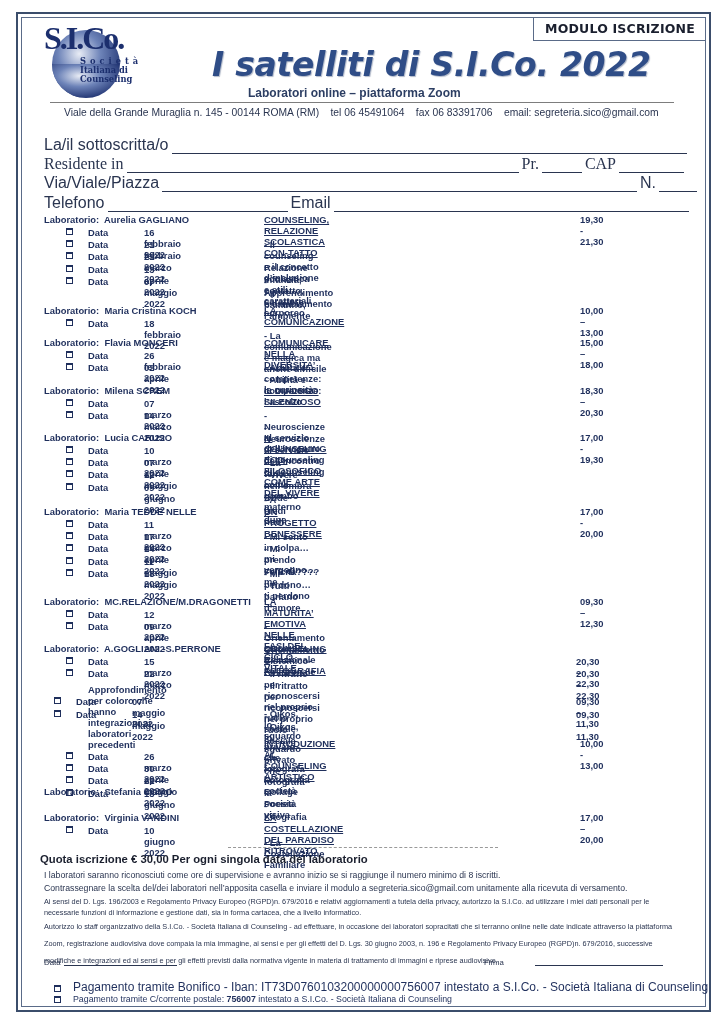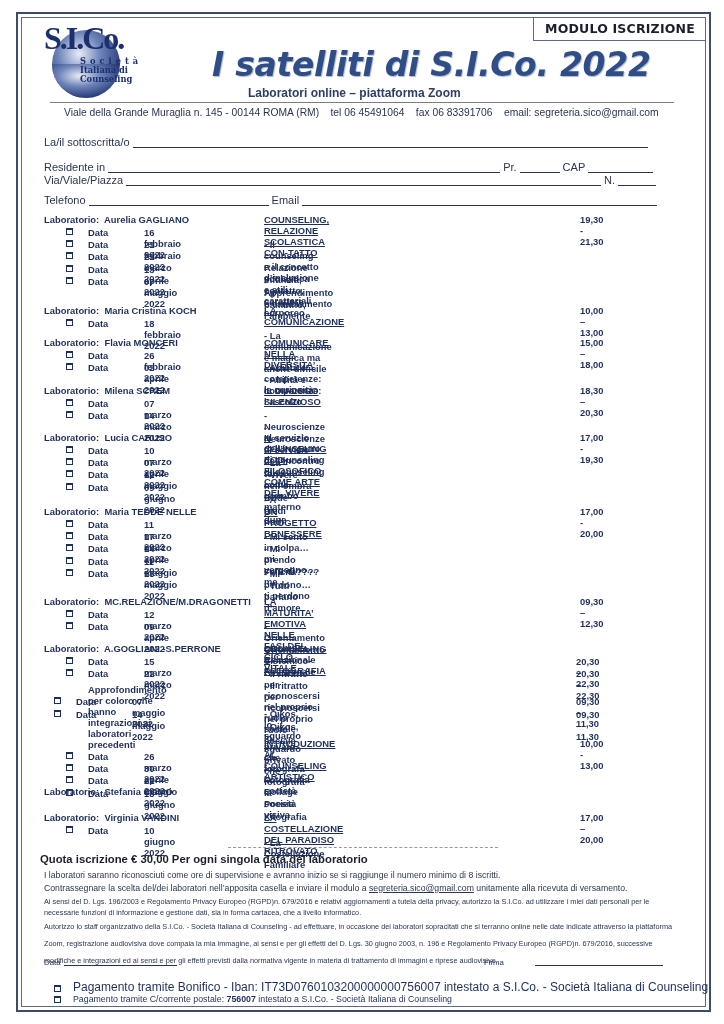--- a/index.html
+++ b/index.html
@@ -20,21 +20,21 @@
               font-weight: bold; font-size: 8.3px; line-height: 9px; color: #1c2f6e; }
   .logo-sub div:first-child { letter-spacing: 4px; }
   .title { position: absolute; left: 212px; top: 45px; font-family: "DejaVu Sans", sans-serif;
            font-style: italic; font-weight: bold; font-size: 33px; color: #2f4d87;
            text-shadow: 1px 1px 1px #b0b8c8; letter-spacing: -0.3px; }
   .subtitle { position: absolute; left: 248px; top: 86px; font-family: "Liberation Sans", sans-serif;
               font-weight: bold; font-size: 12px; color: #2c3e63; }
   .addr-rule { position: absolute; left: 50px; top: 102px; width: 624px; height: 1px; background: #7d7d7d; }
   .address { position: absolute; left: 64px; top: 107px; font-family: "Liberation Sans", sans-serif;
              font-size: 10.3px; color: #2a3550; white-space: pre; }
-  .field-row { position: absolute; left: 44px; font-family: "Liberation Sans", sans-serif; font-size: 11px;
+  .field-row { position: absolute; left: 44px; font-family: "Liberation Sans", sans-serif; font-size: 16px;
                color: #2a3550; display: flex; align-items: flex-end; }
   .field-line { display: inline-block; border-bottom: 1px solid #2a3550; height: 10px; margin: 0 3px; }
   .lab { position: absolute; left: 44px; font-family: "Liberation Sans", sans-serif; font-size: 9.4px;
          color: #1f2f5c; font-weight: bold; }
   .lab-head { position: relative; height: 13px; }
   .lab-head .teacher { position: absolute; left: 0; top: 0; }
   .lab-head .topic { position: absolute; left: 220px; top: 0; text-decoration: underline; }
   .lab-head .time { position: absolute; left: 536px; top: 0; }
   .row { position: relative; height: 12.2px; }
   .row .cb { position: absolute; left: 22px; top: 1px; width: 7px; height: 7px; border: 1.3px solid #1f2f5c;
@@ -47,21 +47,21 @@
   .approf span { position: absolute; left: 44px; top: 1px; }
   .sep-dash { position: absolute; left: 228px; top: 847px; width: 270px; border-top: 1px dashed #999; }
   .quota { position: absolute; left: 0; width: 724px; top: 853px; text-align: left;
            font-family: "Liberation Sans", sans-serif; font-weight: bold; font-size: 11.3px; color: #1a1f2e; margin-left: 40px; }
   .note { position: absolute; left: 44px; width: 640px; font-family: "Liberation Sans", sans-serif;
           color: #2a3550; }
   .n1 { top: 870px; font-size: 8.7px; }
   .n2 { top: 883px; font-size: 8.7px; }
   .n3 { top: 897px; font-size: 7.3px; line-height: 10.5px; }
   .n4 { top: 918px; font-size: 7.3px; line-height: 17px; }
-  .link { text-decoration: underline; color: #2a3550; margin-top: 21px; }
+  .link { color: #2a3550; margin-top: 21px; }
   .sign-row { position: absolute; top: 958px; font-family: "Liberation Sans", sans-serif; font-size: 7.8px; color: #2a3550; }
   .sign-line { position: absolute; top: 965px; height: 1px; background: #2a3550; }
   .pay { position: absolute; left: 54px; font-family: "Liberation Sans", sans-serif; font-size: 12px; color: #1f2f5c; }
   .pay .cb { display: inline-block; width: 7px; height: 7px; border: 1.3px solid #1f2f5c; border-top-width: 2px;
              box-sizing: border-box; margin-right: 12px; vertical-align: -1px; }
 </style>
 </head>
 <body>
 
 <div class="frame-outer"></div>
@@ -90,21 +90,21 @@
 
 <div class="title">I satelliti di S.I.Co. 2022</div>
 <div class="subtitle">Laboratori online – piattaforma Zoom</div>
 <div class="addr-rule"></div>
 <div class="address">Viale della Grande Muraglia n. 145 - 00144 ROMA (RM)    tel 06 45491064    fax 06 83391706    email: segreteria.sico@gmail.com</div>
 
 <div class="field-row" style="top:136px;">
   <span>La/il sottoscritta/o</span>
   <span class="field-line" style="width:515px;"></span>
 </div>
-<div class="field-row" style="top:161px;">
+<div class="field-row" style="top:155px;font-family:Liberation Serif, serif;">
   <span>Residente in</span>
   <span class="field-line" style="width:392px;"></span>
   <span>Pr.</span>
   <span class="field-line" style="width:40px;"></span>
   <span>CAP</span>
   <span class="field-line" style="width:65px;"></span>
 </div>
 <div class="field-row" style="top:174px;">
   <span>Via/Viale/Piazza</span>
   <span class="field-line" style="width:475px;"></span>

